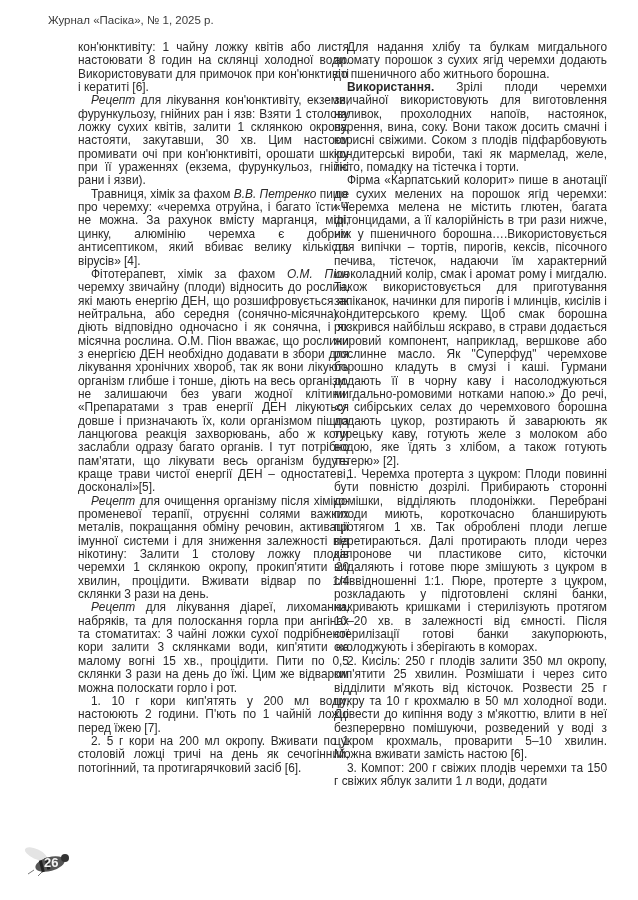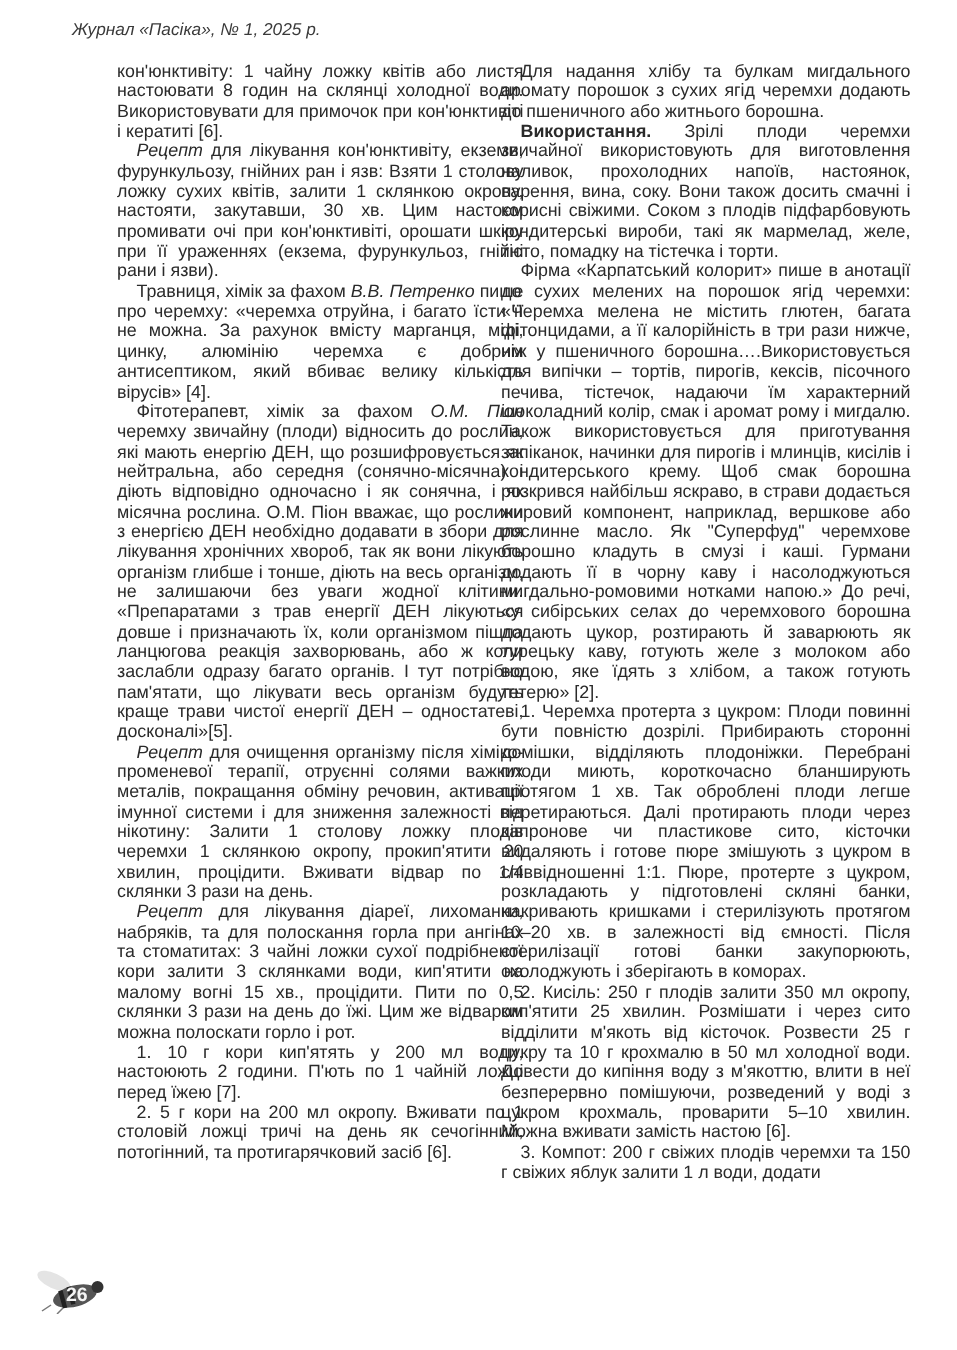--- a/index.html
+++ b/index.html
@@ -1,18 +1,18 @@
 <!DOCTYPE html>
 <html><head>
 <meta charset="utf-8">
 <style>
   html, body { margin: 0; padding: 0; background: #ffffff; }
   body { width: 638px; height: 900px; position: relative; overflow: hidden;
          font-family: "Liberation Sans", sans-serif; color: #2a2a2a; }
-  .header { position: absolute; left: 48px; top: 14px; font-style: italic;
+  .header { position: absolute; left: 48px; top: 14px; 
             font-size: 11.5px; color: #3a3a3a; }
   .col { position: absolute; top: 41px; font-size: 11.9px; line-height: 13.35px;
          text-align: justify; hyphens: manual; }
   .col.left { left: 60px; width: 271px; margin-left: 18px; }
   .col.right { left: 334px; width: 273px; }
   .col p { margin: 0; }
   .col p.ind { text-indent: 13px; }
   .b { font-weight: bold; }
   .bi { font-weight: normal; font-style: italic; }
   .heading { text-align: center; font-weight: bold; margin-top: 22px !important; }

